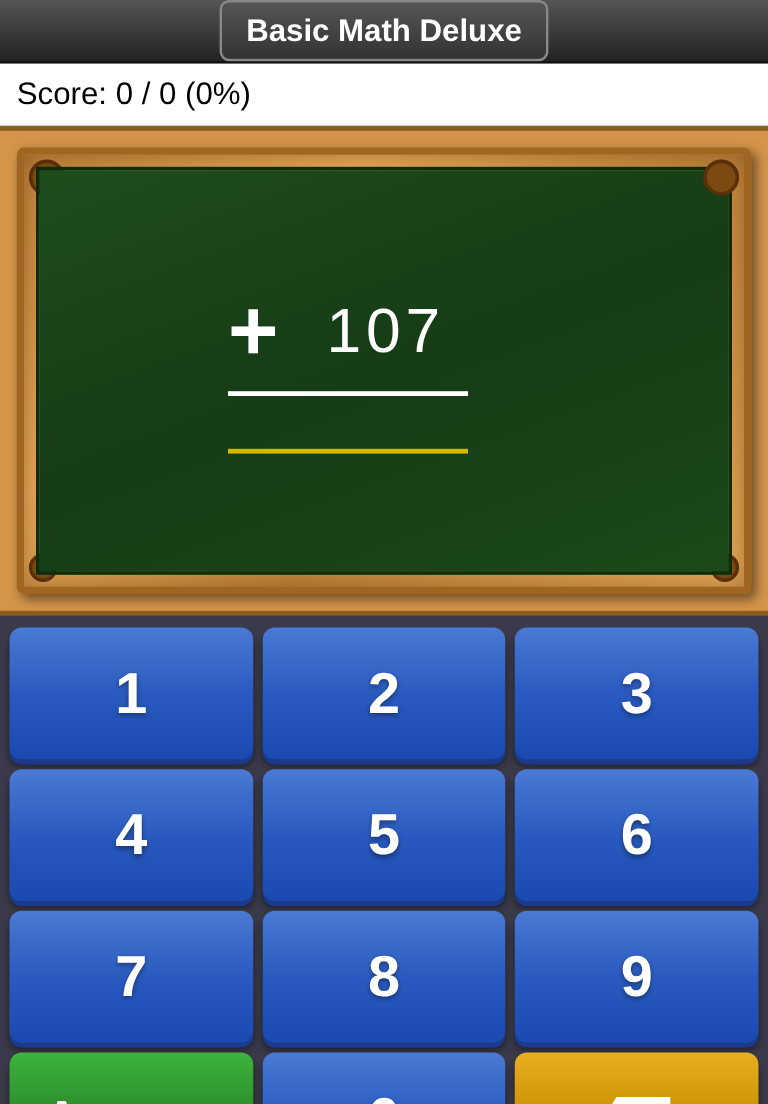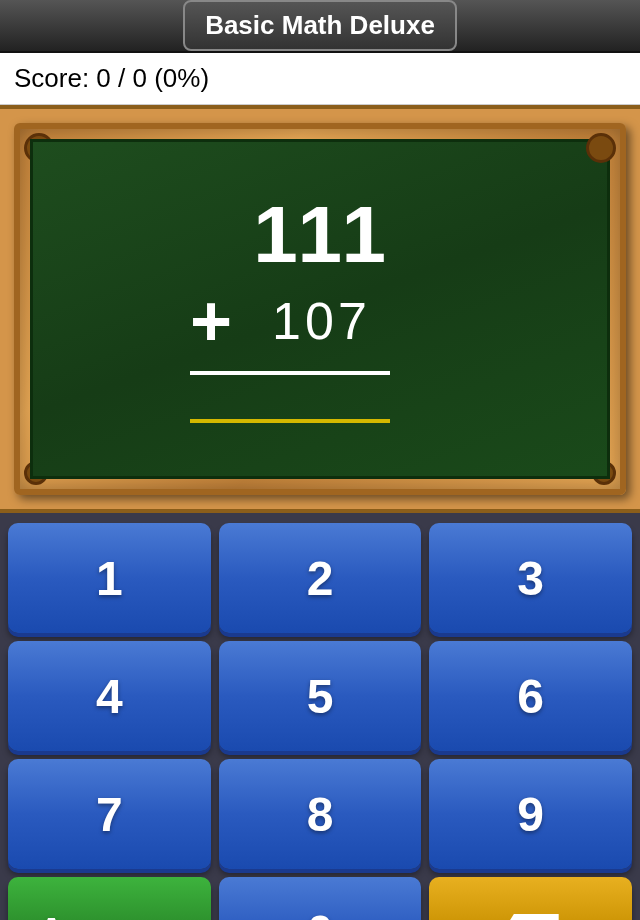--- a/index.html
+++ b/index.html
@@ -296,21 +296,20 @@
 <div id="score-bar">
   <span>Score: 0 / 0 (0%)</span>
 </div>
 
 <div id="chalkboard-container">
   <div id="chalkboard-outer">
     <div id="chalkboard-bottom-corners"></div>
     <div id="chalkboard-bottom-corner-right"></div>
     <div id="chalkboard">
       <div id="math-problem">
-        <div id="num1">111</div>
         <div id="operator-row">
           <span id="operator">+</span>
           <span id="num2">107</span>
         </div>
         <div id="divider-line"></div>
         <div id="answer-line"></div>
       </div>
     </div>
   </div>
 </div>

